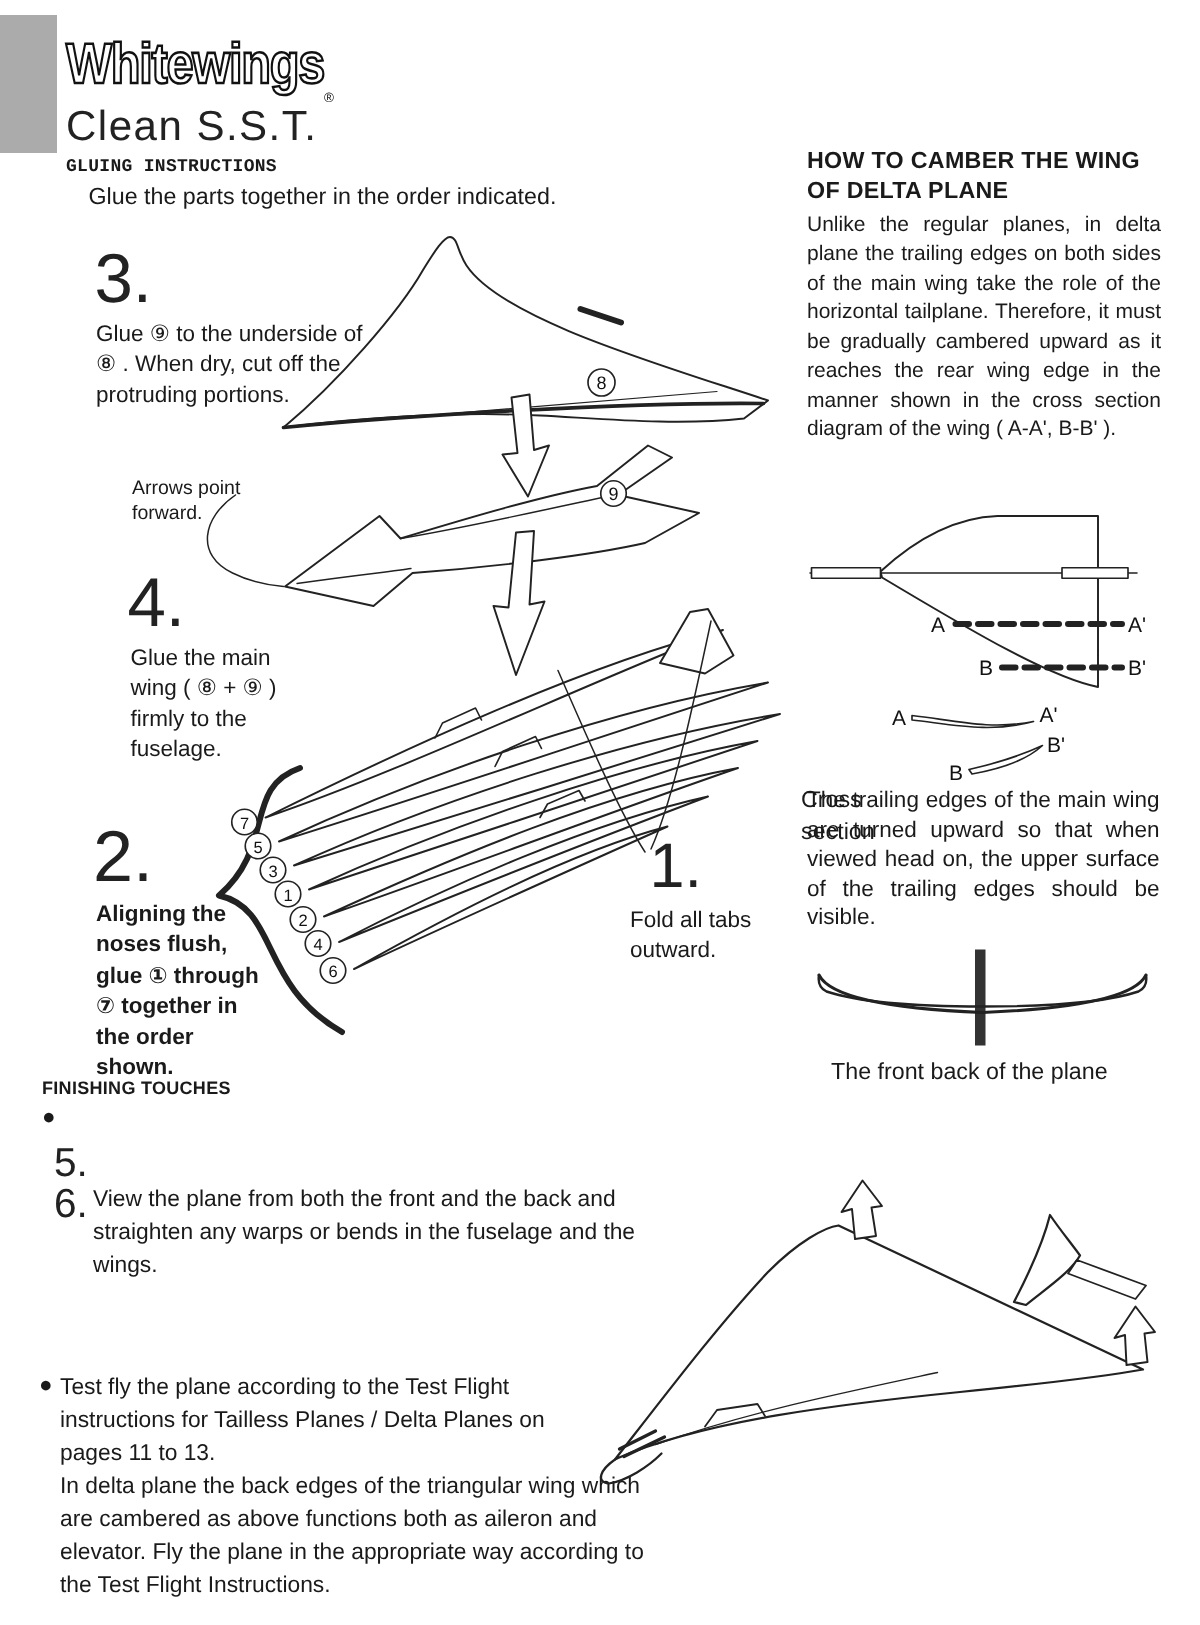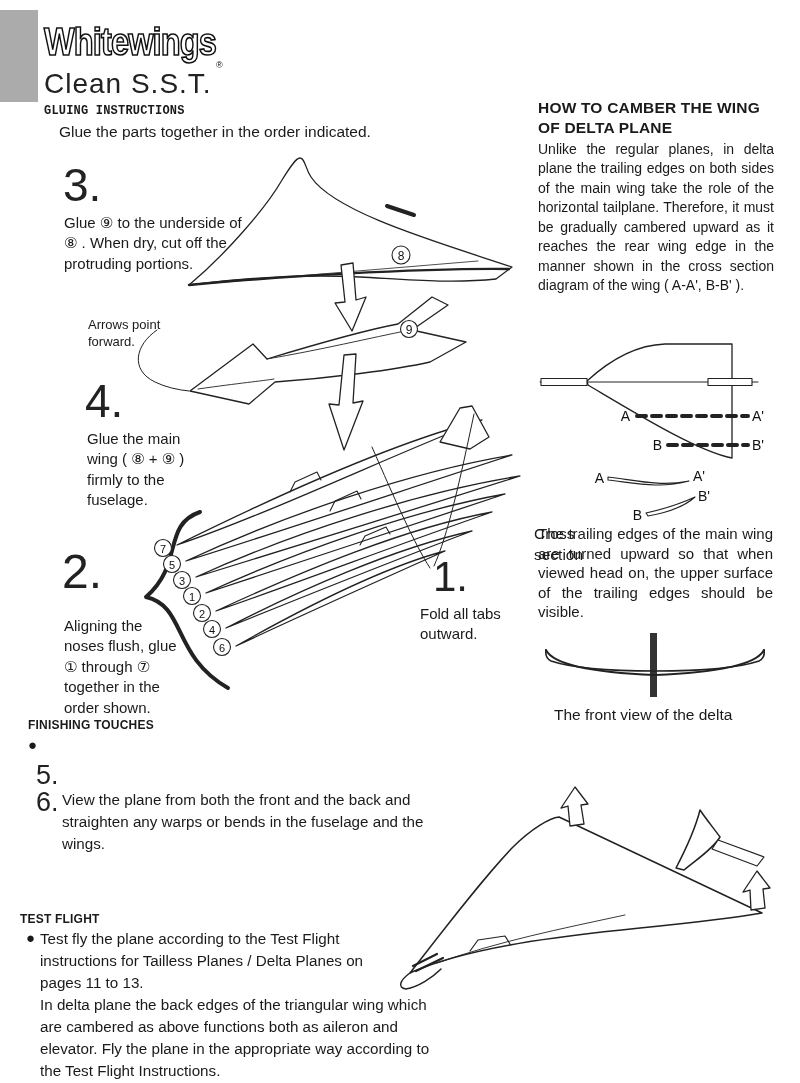--- a/index.html
+++ b/index.html
@@ -117,21 +117,21 @@
     </g>
   </g>
 </svg>
 
 <div class="abs bignum" style="left:63px;top:162px;">3.</div>
 <div class="abs step-text" style="left:64px;top:213px;width:182px;">Glue ⑨ to the underside of ⑧ . When dry, cut off the protruding portions.</div>
 <div class="abs note" style="left:88px;top:317px;width:88px;">Arrows point forward.</div>
 <div class="abs bignum" style="left:85px;top:378px;">4.</div>
 <div class="abs step-text" style="left:87px;top:429px;width:124px;">Glue the main wing ( ⑧ + ⑨ ) firmly to the fuselage.</div>
 <div class="abs bignum" style="left:62px;top:548px;font-size:48px;">2.</div>
-<div class="abs step-text" style="left:64px;top:616px;width:120px;">Aligning the noses flush, glue ① through ⑦ together in the order shown.</div>
+<div class="abs step-text" style="left:64px;top:600px;width:120px;font-weight:bold;">Aligning the noses flush, glue ① through ⑦ together in the order shown.</div>
 <div class="abs bignum" style="left:433px;top:556px;font-size:42px;">1.</div>
 <div class="abs step-text" style="left:420px;top:604px;width:112px;">Fold all tabs outward.</div>
 
 <div class="abs camber-col">
   <h3>HOW TO CAMBER THE WING OF DELTA PLANE</h3>
   <div class="camber-body">Unlike the regular planes, in delta plane the trailing edges on both sides of the main wing take the role of the horizontal tailplane. Therefore, it must be gradually cambered upward as it reaches the rear wing edge in the manner shown in the cross section diagram of the wing ( A-A', B-B' ).</div>
 </div>
 
 <svg class="abs" style="left:530px;top:335px;" width="248" height="190" viewBox="530 335 248 190">
   <g fill="none" stroke="#222" stroke-width="1.3" stroke-linejoin="round" stroke-linecap="round">
@@ -164,38 +164,37 @@
 <div class="abs cross-label">Cross section</div>
 <div class="abs trailing-note">The trailing edges of the main wing are turned upward so that when viewed head on, the upper surface of the trailing edges should be visible.</div>
 
 <svg class="abs" style="left:538px;top:625px;" width="240" height="85" viewBox="538 625 240 85">
   <g fill="none" stroke="#222" stroke-width="1.6" stroke-linecap="round">
     <rect x="650" y="633" width="7" height="64" fill="#333" stroke="none"></rect>
     <path d="M546,650 C545,656 547,659 551,661 C575,669 615,671 655,671 C695,671 735,669 759,661 C763,659 765,656 764,650"></path>
     <path d="M546,650 C552,662 580,672 655,675 C730,672 758,662 764,650" stroke-width="2"></path>
   </g>
 </svg>
-<div class="abs front-caption">The front view of the delta</div>
+<div class="abs front-caption">The front back of the plane</div>
 
 <div class="abs flow-sec" style="left:28px;top:718px;width:470px;">
   <h3>FINISHING TOUCHES</h3>
   <div class="brow" style="margin-top:2px;">
     <span class="bullet">●</span>
   </div>
   <div class="numrow" style="margin-left:8px;">
     <div class="mednum">5.</div>
   </div>
   <div class="numrow" style="margin-left:8px;margin-top:1px;">
     <div class="mednum">6.</div>
     <div class="ftext" style="width:364px;">View the plane from both the front and the back and straighten any warps or bends in the fuselage and the wings.</div>
   </div>
 </div>
 
 <div class="abs flow-sec" style="left:20px;top:912px;width:460px;">
-  <h3>TEST FLIGHT</h3>
   <div class="tf-body">
     <span class="tf-bullet">●</span>
     <div class="ftext" style="width:368px;">Test fly the plane according to the Test Flight instructions for Tailless Planes / Delta Planes on pages 11 to 13.</div>
     <div class="ftext" style="width:402px;">In delta plane the back edges of the triangular wing which are cambered as above functions both as aileron and elevator. Fly the plane in the appropriate way according to the Test Flight Instructions.</div>
   </div>
 </div>
 
 <svg class="abs" style="left:393px;top:773px;" width="402" height="248" viewBox="393 773 402 248">
   <g fill="none" stroke="#222" stroke-width="1.5" stroke-linejoin="round" stroke-linecap="round">
 

